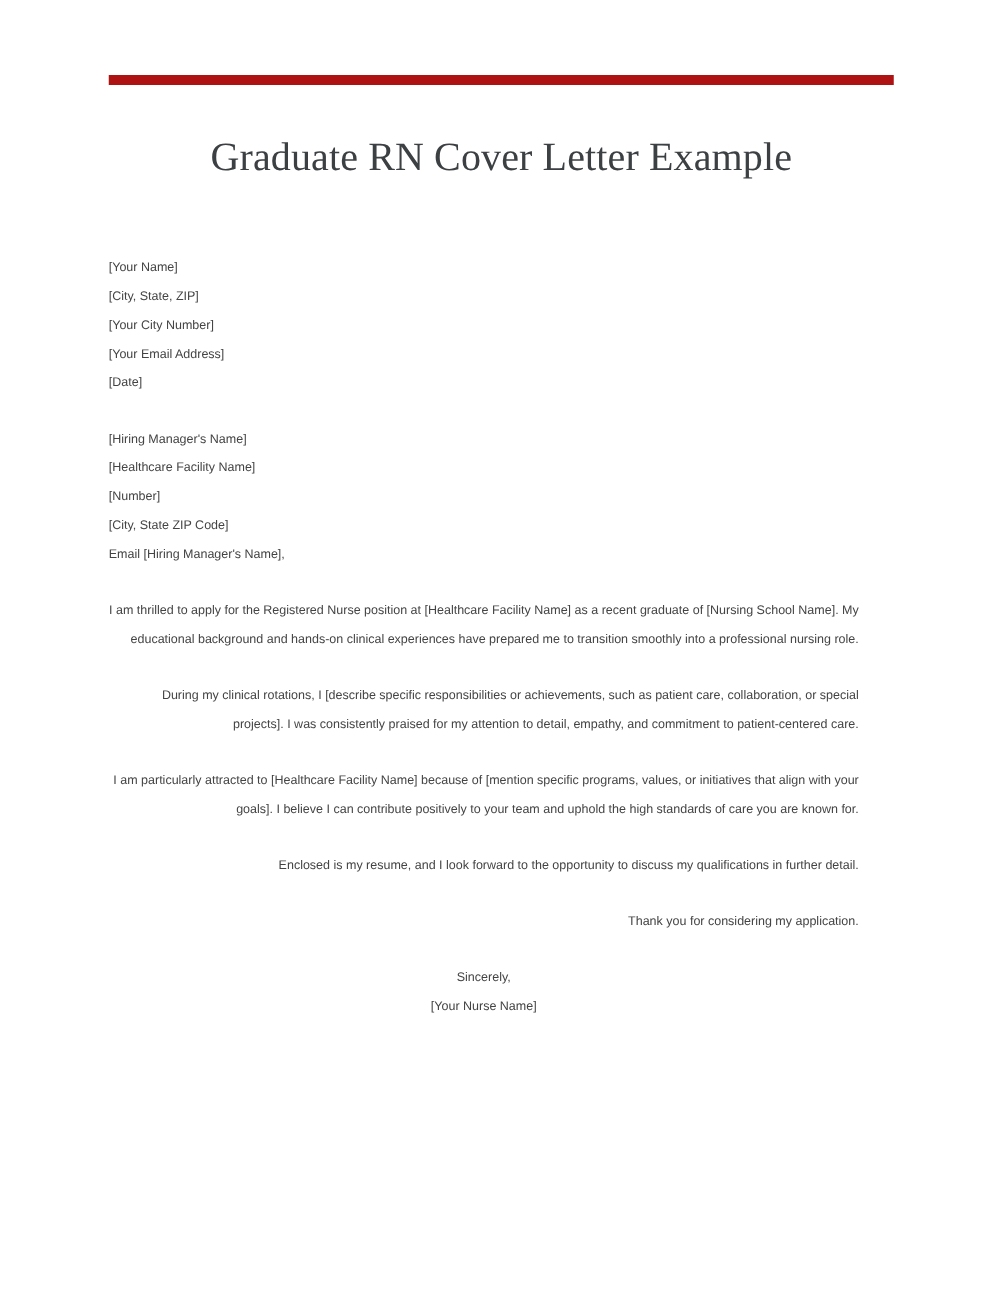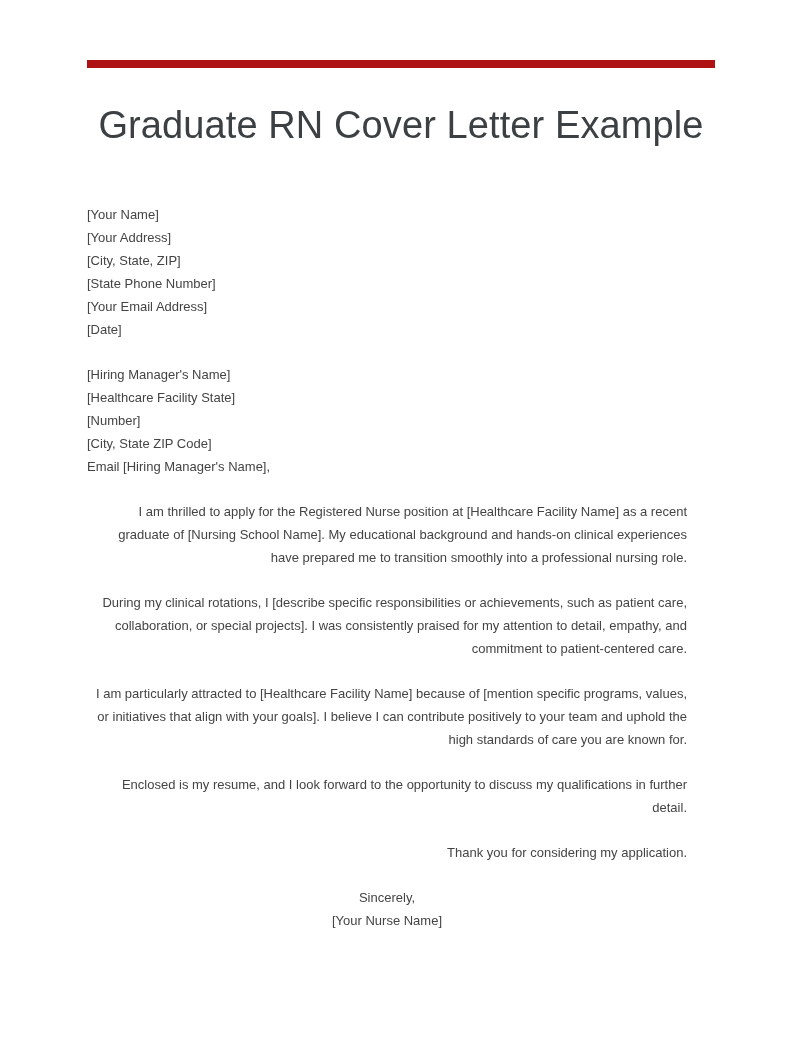--- a/index.html
+++ b/index.html
@@ -35,35 +35,36 @@
     background: #af1212;
   }
 
   
   .doc-title {
     position: absolute;
     left: 87px;
     top: 106px;
     width: 628px;
     text-align: center;
-    font-size: 38px;
+    font-size: 32px;
     font-weight: 400;
     line-height: 38px;
     color: #3c4043;
     letter-spacing: 0.1px;
     margin: 0;
+    font-family: Liberation Serif, serif;
   }
 
   
   .letter {
     position: absolute;
     left: 87px;
     top: 203px;
     width: 600px;
-    font-size: 13px;
+    font-size: 10px;
     line-height: 23px;
     color: #444444;
   }
 
   .block {
     margin: 0 0 22px 0;
   }
   .block:last-child {
     margin-bottom: 0;
     text-align: center;
@@ -94,30 +95,29 @@
 <div class="page">
 
   <div class="accent-bar"></div>
 
   <h1 class="doc-title">Graduate RN Cover Letter Example</h1>
 
   <div class="letter">
 
     <div class="block addr-block">
       <span class="line">[Your Name]</span>
-      <span class="line">[Your Address]</span>
       <span class="line">[City, State, ZIP]</span>
-      <span class="line">[State Phone Number]</span>
+      <span class="line">[Your City Number]</span>
       <span class="line">[Your Email Address]</span>
       <span class="line">[Date]</span>
     </div>
 
     <div class="block recipient-block">
       <span class="line">[Hiring Manager's Name]</span>
-      <span class="line">[Healthcare Facility State]</span>
+      <span class="line">[Healthcare Facility Name]</span>
       <span class="line">[Number]</span>
       <span class="line">[City, State ZIP Code]</span>
       <span class="line">Email [Hiring Manager's Name],</span>
     </div>
 
     <p class="para">I am thrilled to apply for the Registered Nurse position at [Healthcare Facility Name] as a recent graduate of [Nursing School Name]. My educational background and hands-on clinical experiences have prepared me to transition smoothly into a professional nursing role.</p>
     <p class="para">During my clinical rotations, I [describe specific responsibilities or achievements, such as patient care, collaboration, or special projects]. I was consistently praised for my attention to detail, empathy, and commitment to patient-centered care.</p>
     <p class="para">I am particularly attracted to [Healthcare Facility Name] because of [mention specific programs, values, or initiatives that align with your goals]. I believe I can contribute positively to your team and uphold the high standards of care you are known for.</p>
     <p class="para">Enclosed is my resume, and I look forward to the opportunity to discuss my qualifications in further detail.</p>
     <p class="para">Thank you for considering my application.</p>

